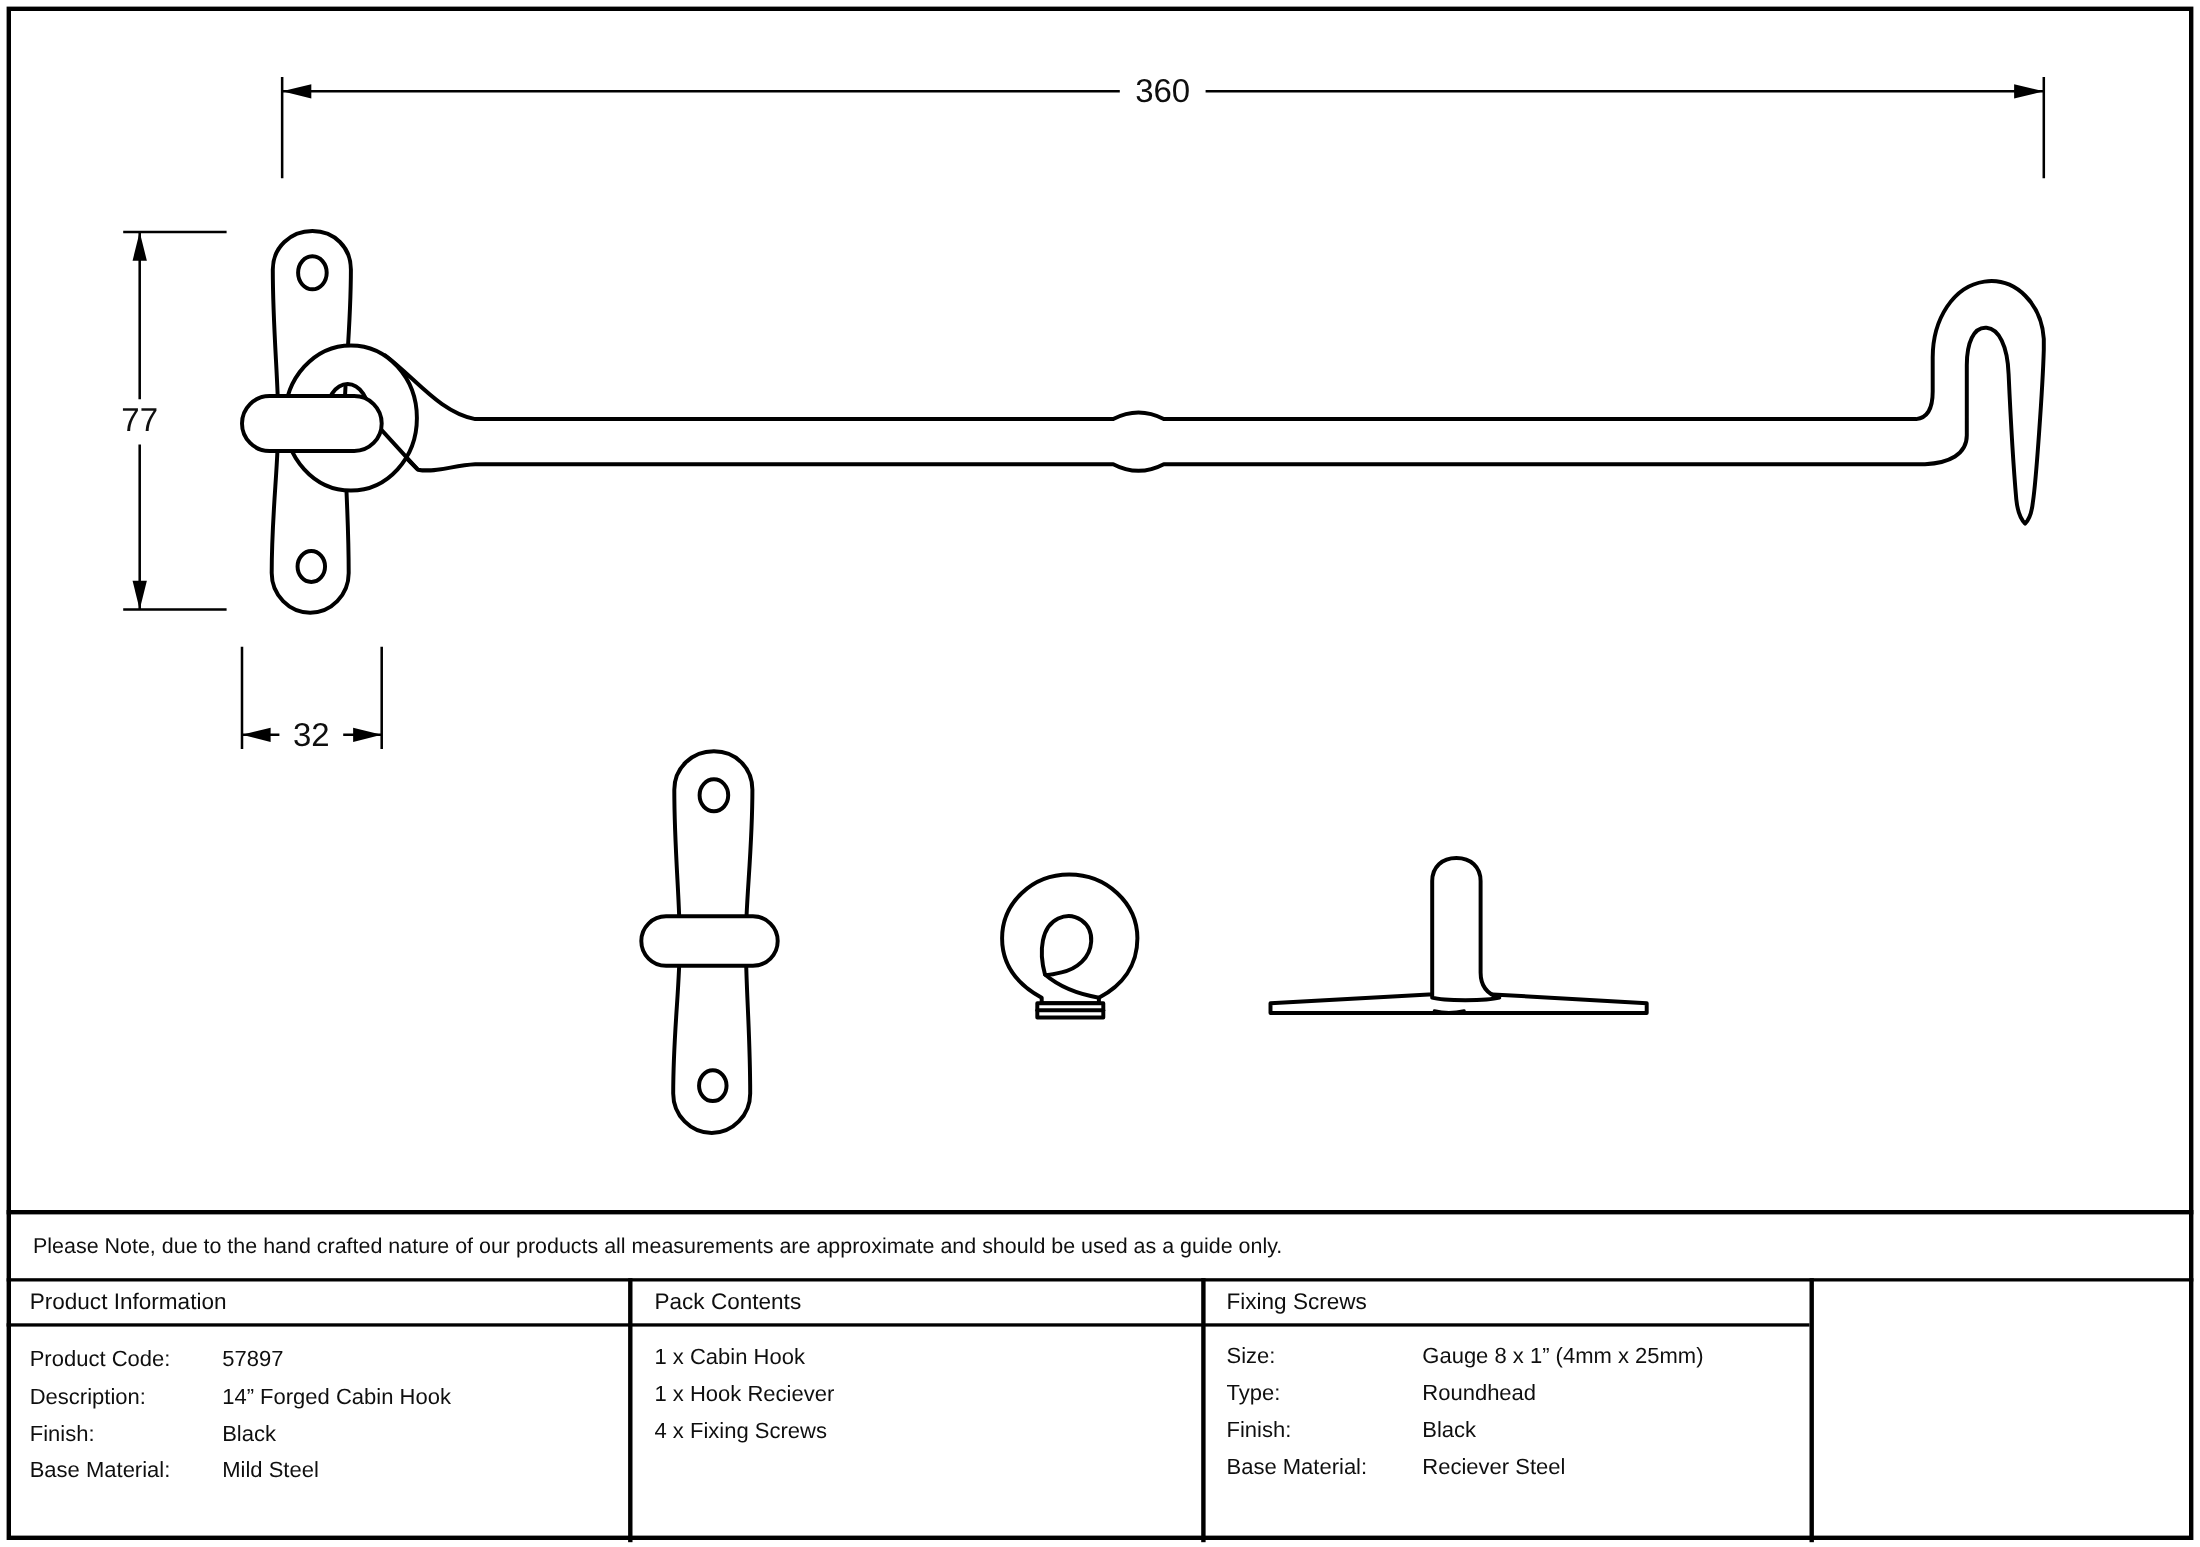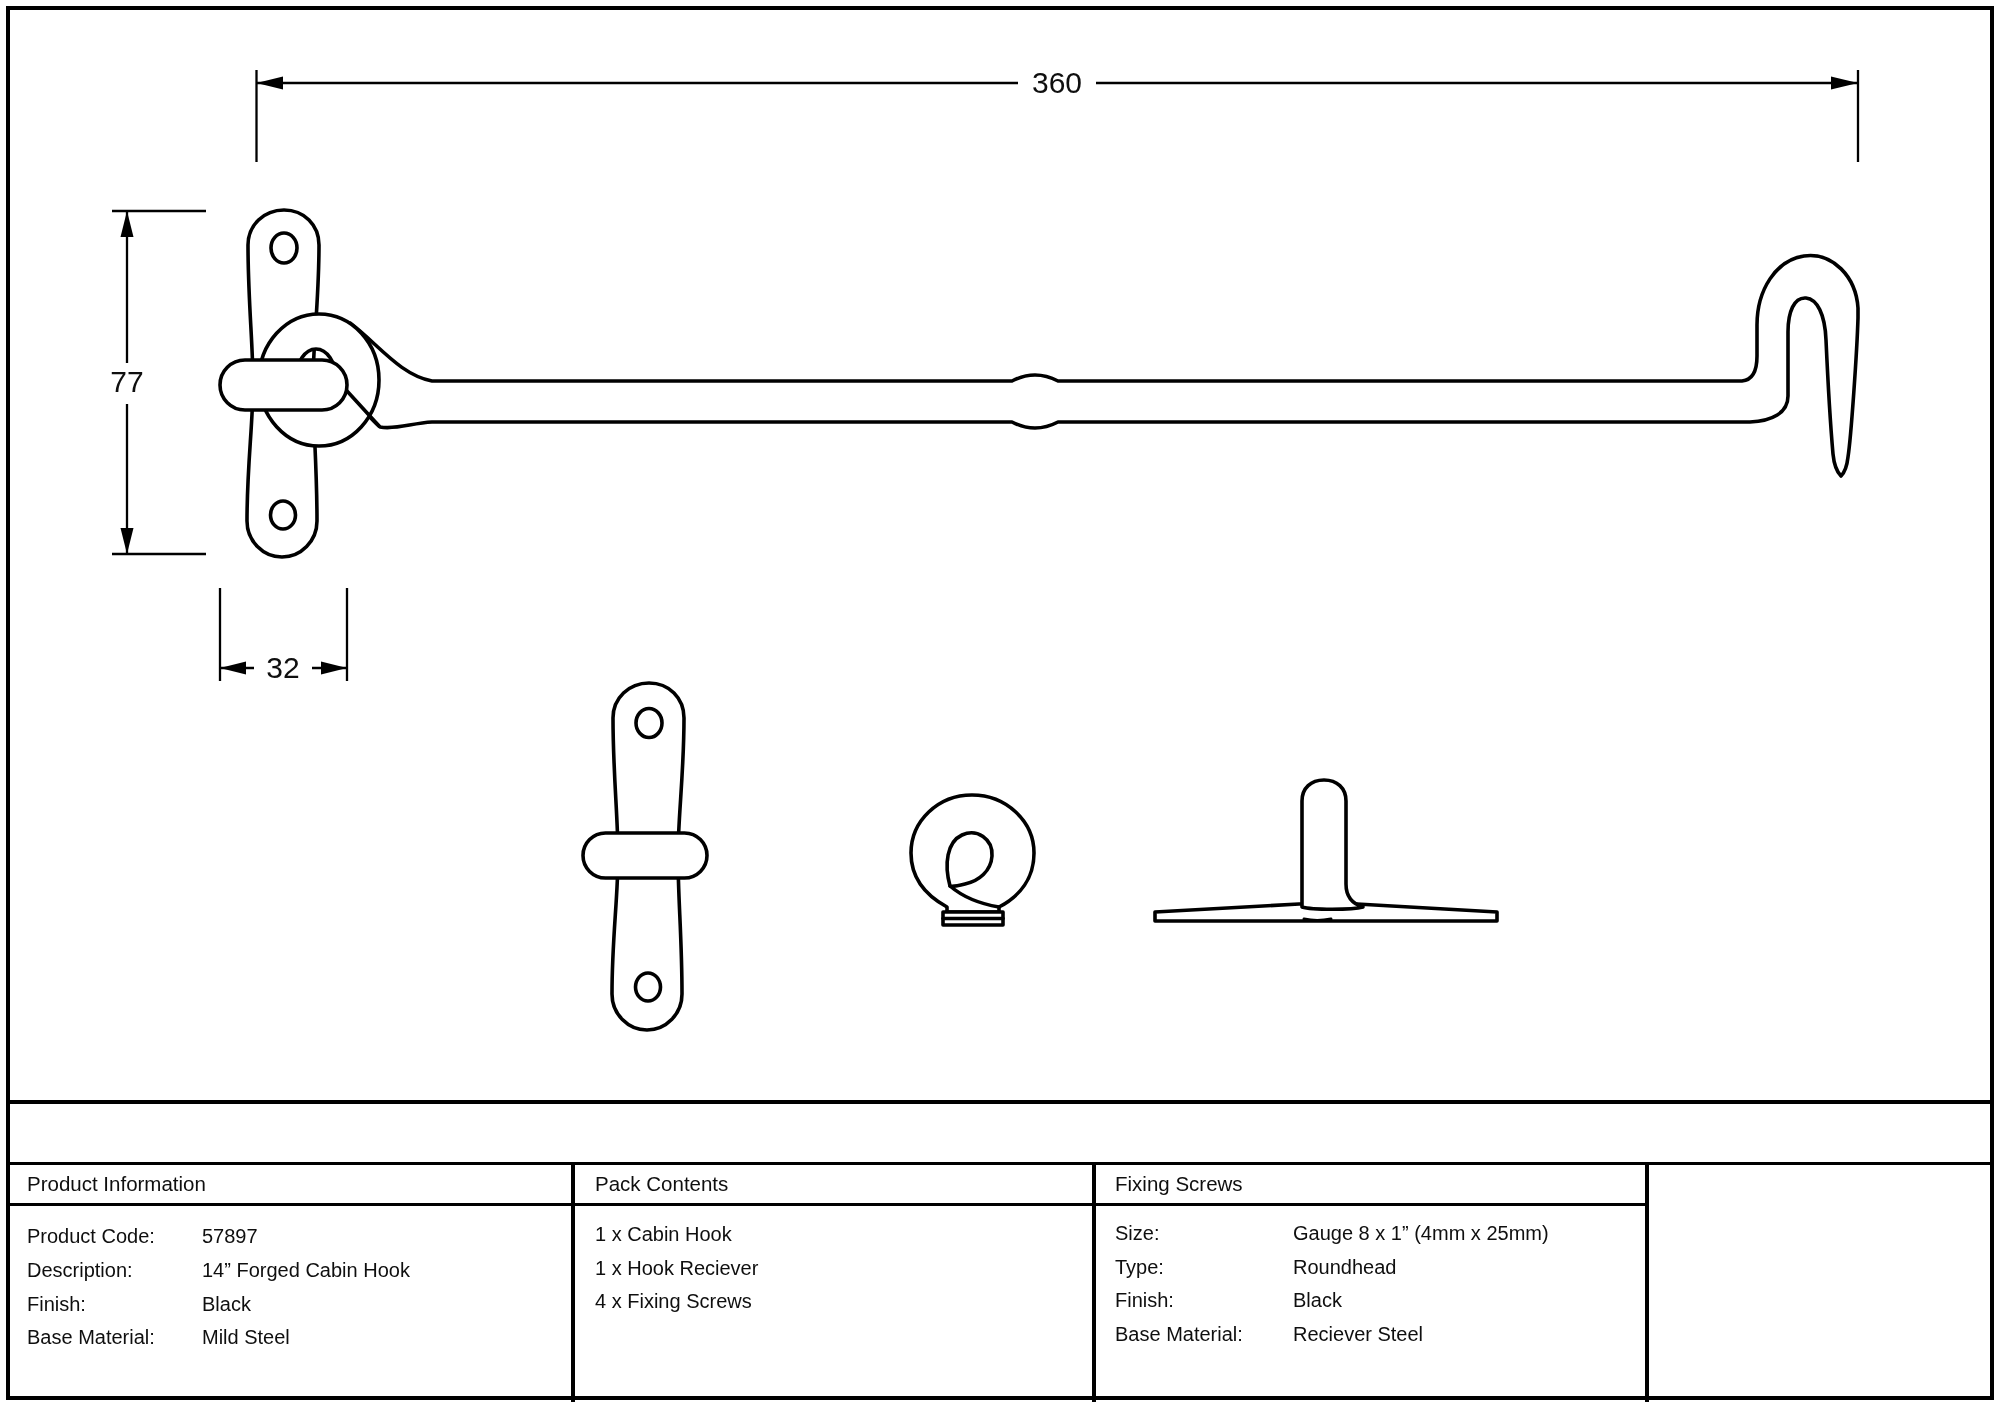--- a/index.html
+++ b/index.html
@@ -122,20 +122,21 @@
   </svg>
 
   <div class="abs page-border"></div>
   <div class="abs hline" style="left:6px;top:1100px;width:1988px;"></div>
   <div class="abs hline" style="left:6px;top:1161.5px;width:1988px;"></div>
   <div class="abs hline" style="left:6px;top:1202.5px;width:1639px;"></div>
   <div class="abs vline" style="left:571px;top:1161.5px;height:240px;"></div>
   <div class="abs vline" style="left:1092px;top:1161.5px;height:240px;"></div>
   <div class="abs vline" style="left:1645px;top:1161.5px;height:240px;"></div>
 
+  <div class="abs txt note-text" style="left:30px;top:1120px;">Please Note, due to the hand crafted nature of our products all measurements are approximate and should be used as a guide only.</div>
 
   <div class="abs txt hdr" style="left:27px;top:1171px;">Product Information</div>
   <div class="abs txt" style="left:27px;top:1223px;">Product Code:</div>
   <div class="abs txt" style="left:202px;top:1223px;">57897</div>
   <div class="abs txt" style="left:27px;top:1257px;">Description:</div>
   <div class="abs txt" style="left:202px;top:1257px;">14” Forged Cabin Hook</div>
   <div class="abs txt" style="left:27px;top:1291px;">Finish:</div>
   <div class="abs txt" style="left:202px;top:1291px;">Black</div>
   <div class="abs txt" style="left:27px;top:1324px;">Base Material:</div>
   <div class="abs txt" style="left:202px;top:1324px;">Mild Steel</div>

